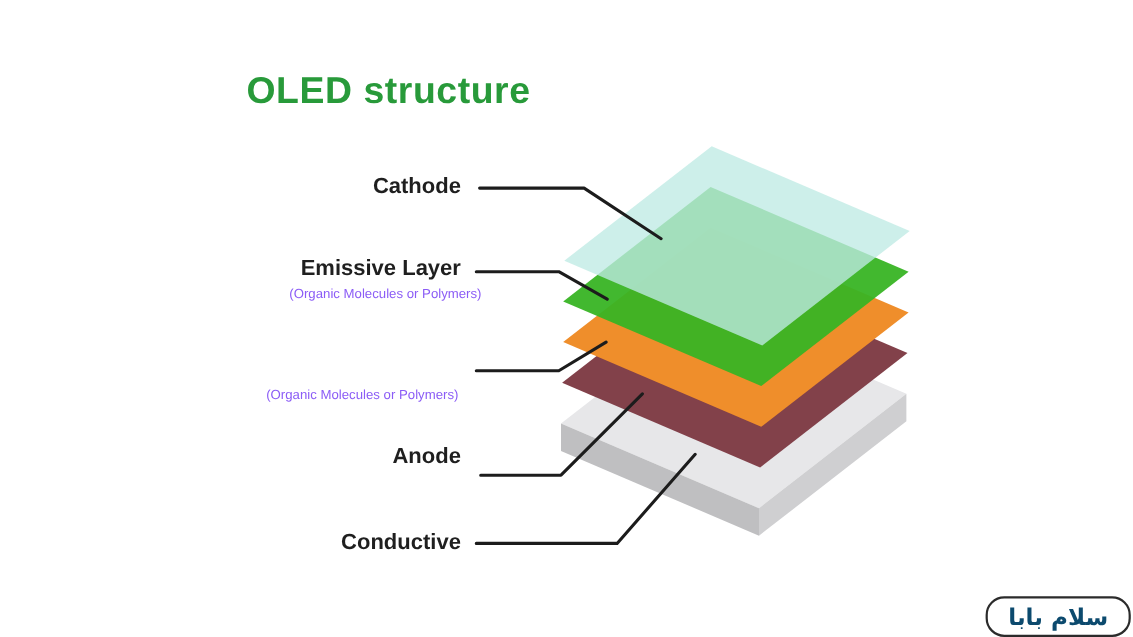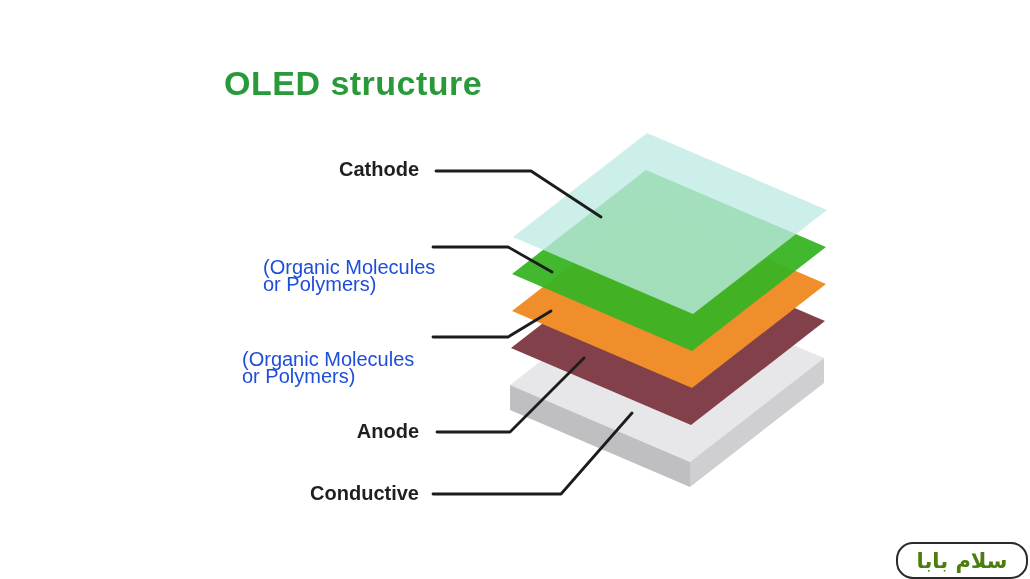--- a/index.html
+++ b/index.html
@@ -21,44 +21,44 @@
   .layer-label{
     position:absolute;
     right:611px;
     font-size:20px;font-weight:bold;
     white-space:nowrap;
     color:#1f1f1f;
   }
   .lbl-cathode{top:158px;}
   .lbl-emissive{top:233px;}
   .lbl-conductive{top:322px;}
-  .lbl-anode{top:420px;margin-left:10px;}
+  .lbl-anode{top:404px;margin-left:10px;}
   .lbl-substrate{top:482px;}
   .sub-label{
     position:absolute;
-    font-size:20px;font-weight:normal;
+    font-size:12px;font-weight:normal;
     line-height:17px;
-    color:#1d4ed8;
+    color:#8b5cf6;
     width:178px;
     text-align:left;
   }
   .sub-emissive{left:263px;top:259px;}
   .sub-conductive{left:242px;top:351px;}
   .watermark-badge{
     position:absolute;
     left:896px;top:542px;
     width:132px;height:37px;
     box-sizing:border-box;
     background:#ffffff;
     border:2px solid #2b2b2b;
     border-radius:17px;
     display:flex;align-items:center;justify-content:center;
     font-family:"DejaVu Sans","Liberation Sans",sans-serif;
     font-size:21px;font-weight:bold;
-    color:#4d7c0f;
+    color:#0c4a6e;
     direction:rtl;
   }
 </style>
 </head>
 <body>
 
 <div class="canvas">
 
   <div class="page-title">OLED structure</div>
 
@@ -79,20 +79,21 @@
     <g fill="none" stroke-width="2.8" stroke-linecap="round" stroke-linejoin="round" stroke="#1c1c1c">
       <path d="M436,171 L531,171 L601,217"></path>
       <path d="M433,247 L508,247 L552,272"></path>
       <path d="M433,337 L508,337 L551,311"></path>
       <path d="M437,432 L510,432 L584,358"></path>
       <path d="M433,494 L561,494 L632,413"></path>
     </g>
   </svg>
 
   <div class="layer-label lbl-cathode">Cathode</div>
+  <div class="layer-label lbl-emissive">Emissive Layer</div>
   <div class="sub-label sub-emissive">(Organic Molecules or Polymers)</div>
   <div class="sub-label sub-conductive">(Organic Molecules or Polymers)</div>
   <div class="layer-label lbl-anode">Anode</div>
   <div class="layer-label lbl-substrate">Conductive</div>
 
   <div class="watermark-badge" dir="rtl">
     <span>سلام بابا</span>
   </div>
 
 </div>

